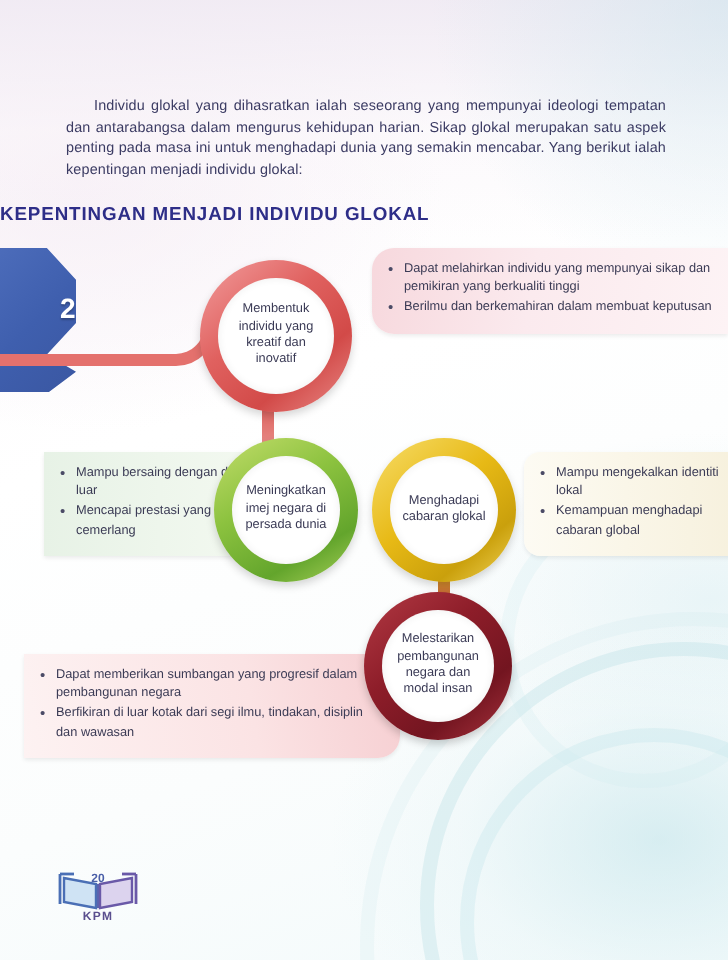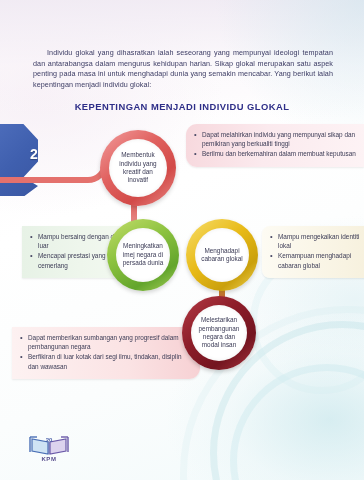--- a/index.html
+++ b/index.html
@@ -63,21 +63,21 @@
     text-align: justify;
     letter-spacing: 0.08px;
   }
 
   
   #heading {
     position: absolute;
     left: 0;
     top: 101px;
     width: 364px;
-    text-align: center;
+    text-align: left;
     font-size: 9.4px;
     font-weight: bold;
     letter-spacing: 0.45px;
     color: #2e2e88;
   }
 
   
   #chapter-tab {
     position: absolute;
     left: -14px;

